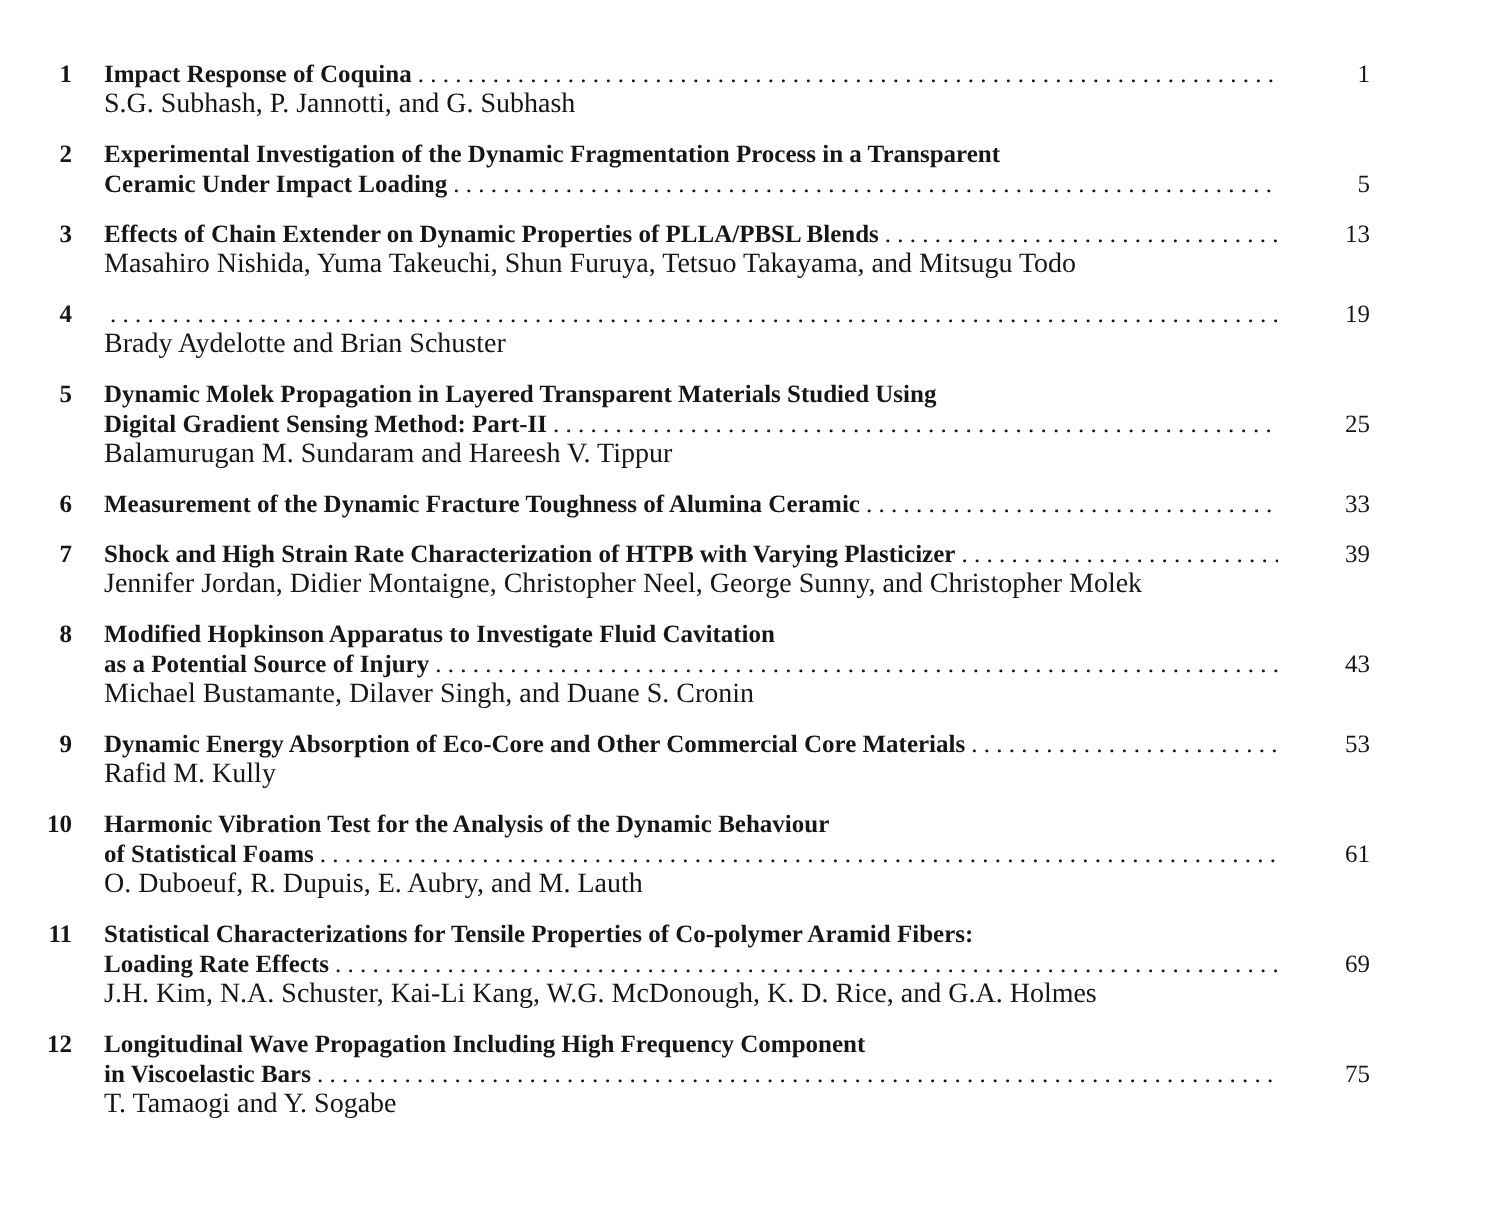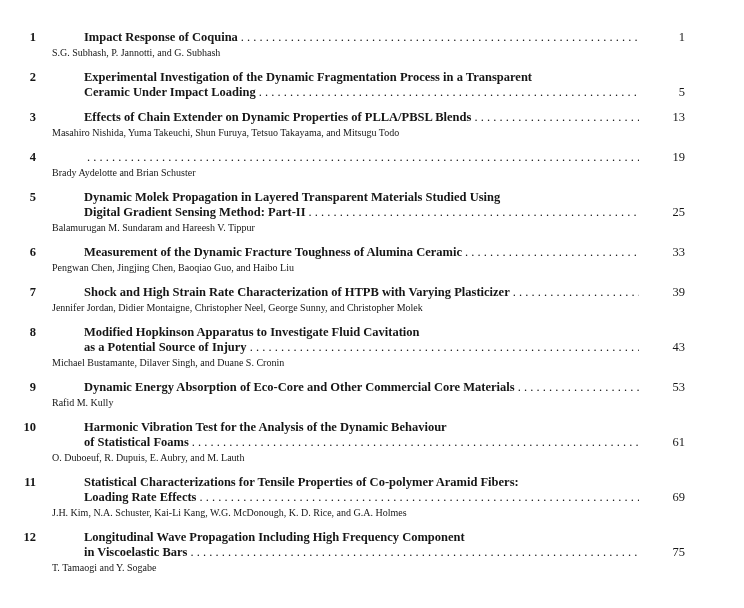--- a/index.html
+++ b/index.html
@@ -34,21 +34,20 @@
     flex: 1;
     min-width: 0;
     margin-left: 16px;
   }
   .title-line {
     display: flex;
     align-items: flex-end;
     font-weight: bold;
     font-size: 12.5px;
     line-height: 15px;
-    margin-left: 32px;
   }
   .title-text {
     white-space: nowrap;
   }
   .dots {
     flex: 1;
     min-width: 0;
     overflow: hidden;
     white-space: nowrap;
     margin-left: 3px;
@@ -61,21 +60,21 @@
   .pg {
     flex: none;
     min-width: 46px;
     text-align: right;
     font-weight: normal;
     font-size: 12.5px;
     line-height: 15px;
   }
   .authors {
     font-weight: normal;
-    font-size: 10px;
+    font-size: 14px;
     line-height: 15px;
     white-space: nowrap;
   }
 </style>
 </head>
 <body>
 
 <div class="toc" id="toc-root">
     <div class="entry">
       <div class="num">1</div>
@@ -137,21 +136,20 @@
       </div>
     </div>
     <div class="entry">
       <div class="num">6</div>
       <div class="body">
         <div class="title-line">
           <span class="title-text">Measurement of the Dynamic Fracture Toughness of Alumina Ceramic</span>
           <span class="dots"></span>
           <span class="pg">33</span>
         </div>
-        <div class="authors">Pengwan Chen, Jingjing Chen, Baoqiao Guo, and Haibo Liu</div>
       </div>
     </div>
     <div class="entry">
       <div class="num">7</div>
       <div class="body">
         <div class="title-line">
           <span class="title-text">Shock and High Strain Rate Characterization of HTPB with Varying Plasticizer</span>
           <span class="dots"></span>
           <span class="pg">39</span>
         </div>

